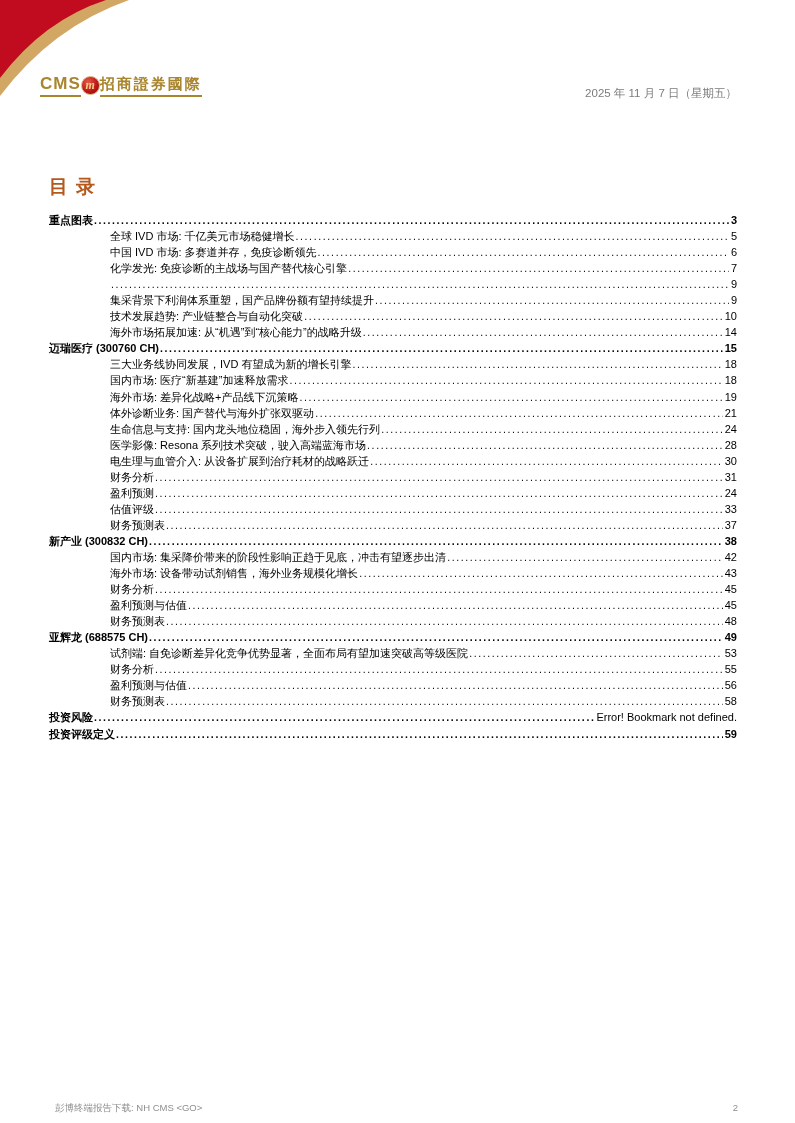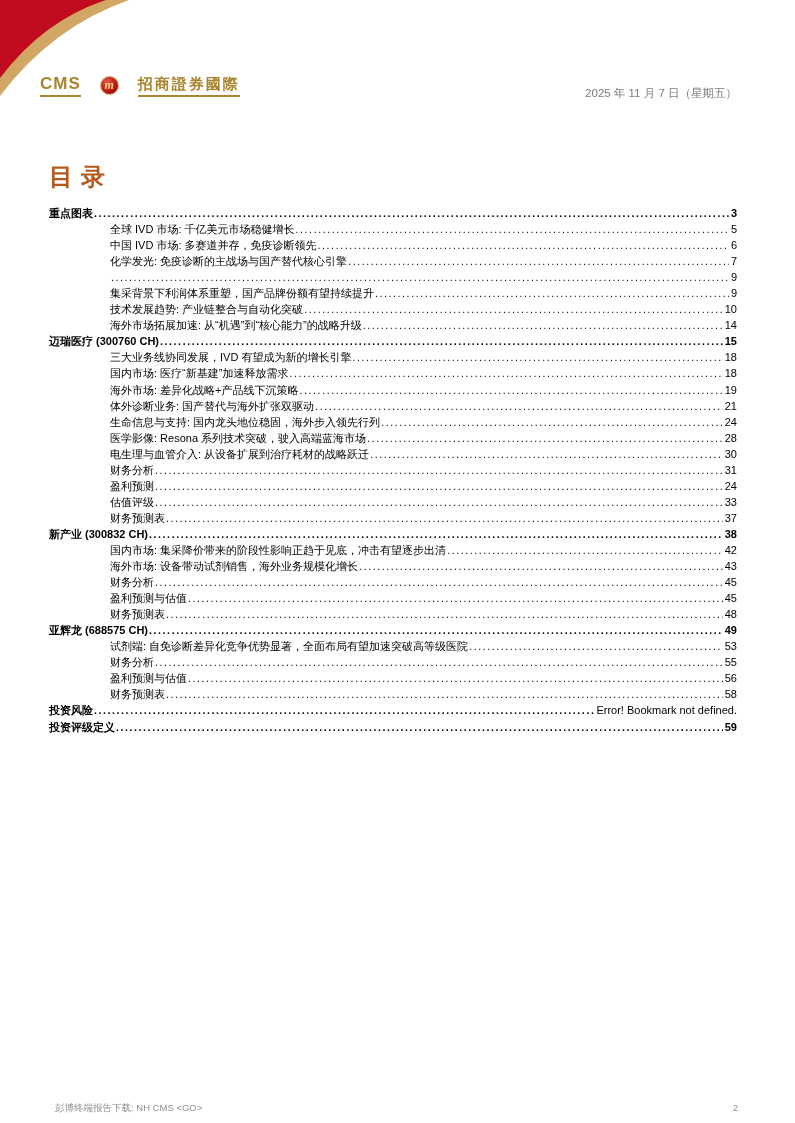--- a/index.html
+++ b/index.html
@@ -7,21 +7,21 @@
     position:relative; width:795px; height:1123px; margin:0 auto;
     background:#ffffff; overflow:hidden;
     font-family:"Liberation Sans","DejaVu Sans",sans-serif;
     color:#000;
   }
 
   
   .corner { position:absolute; left:0; top:0; width:150px; height:110px; }
 
   
-  .logo { position:absolute; left:40px; top:75px; display:flex; align-items:flex-end; gap:19px; }
+  .logo { position:absolute; left:40px; top:75px; display:flex; align-items:flex-end; gap:0; }
   .logo-cms {
     font-size:17px; font-weight:bold; color:#A9852E; letter-spacing:1px;
     line-height:1; padding-bottom:3px; border-bottom:2px solid #A9852E;
   }
   .monogram {
     width:19px; height:19px; border-radius:50%;
     background:radial-gradient(circle at 35% 30%, #e05a48 0%, #c01818 55%, #7d0a10 100%);
     border:1px solid #D4AF6A; box-sizing:border-box;
     color:#F2CF80; display:flex; align-items:center; justify-content:center;
     font-family:"Liberation Serif","DejaVu Serif",serif; font-style:italic; font-weight:bold;
@@ -30,22 +30,22 @@
   .logo-brand {
     font-size:15px; font-weight:bold; color:#A9852E; letter-spacing:2px;
     font-family:"Liberation Serif","DejaVu Serif",serif;
     line-height:1; padding-bottom:3px; border-bottom:2px solid #A9852E;
   }
   .date { position:absolute; top:86px; right:58px; font-size:11.5px; color:#7C7C7C; }
 
   
   .toc { position:absolute; left:49px; top:161px; width:688px; }
   .toc-heading {
-    font-size:24px; font-weight:bold; color:#B2591B;
-    letter-spacing:8px; margin:0 0 12px 0;
+    font-size:19px; font-weight:bold; color:#B2591B;
+    letter-spacing:8px; margin:13px 0 12px 0;
   }
   .toc-row { display:flex; align-items:baseline; line-height:16.05px; font-size:11px; }
   .toc-row.lvl1 { font-weight:bold; }
   .toc-row.lvl2 { padding-left:61px; }
   .toc-title { white-space:nowrap; }
   .toc-leader {
     flex:1 1 auto; overflow:hidden; white-space:nowrap;
     letter-spacing:1.6px; padding:0 1px; font-size:10.5px;
   }
   .toc-leader::after {

